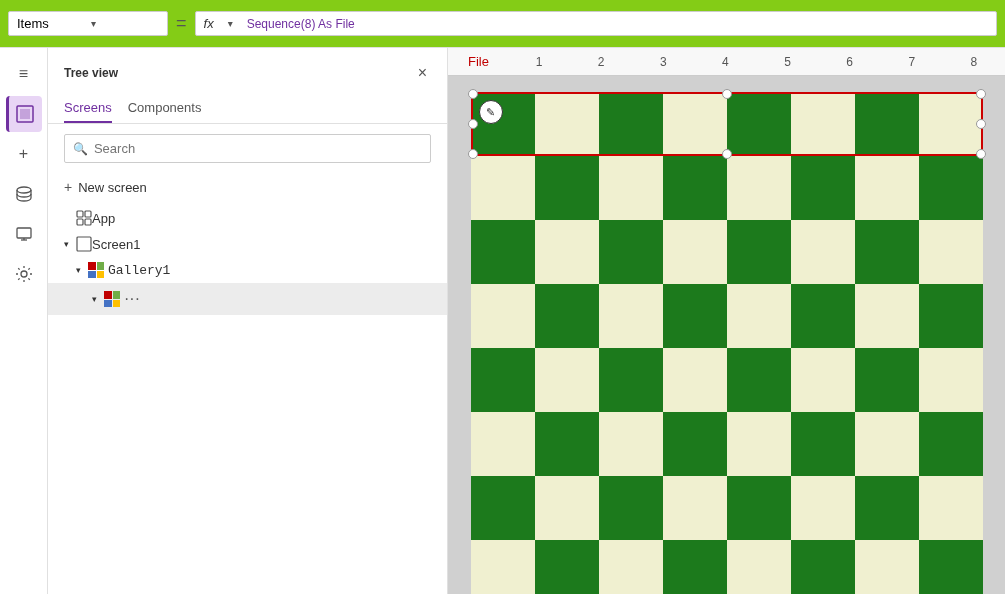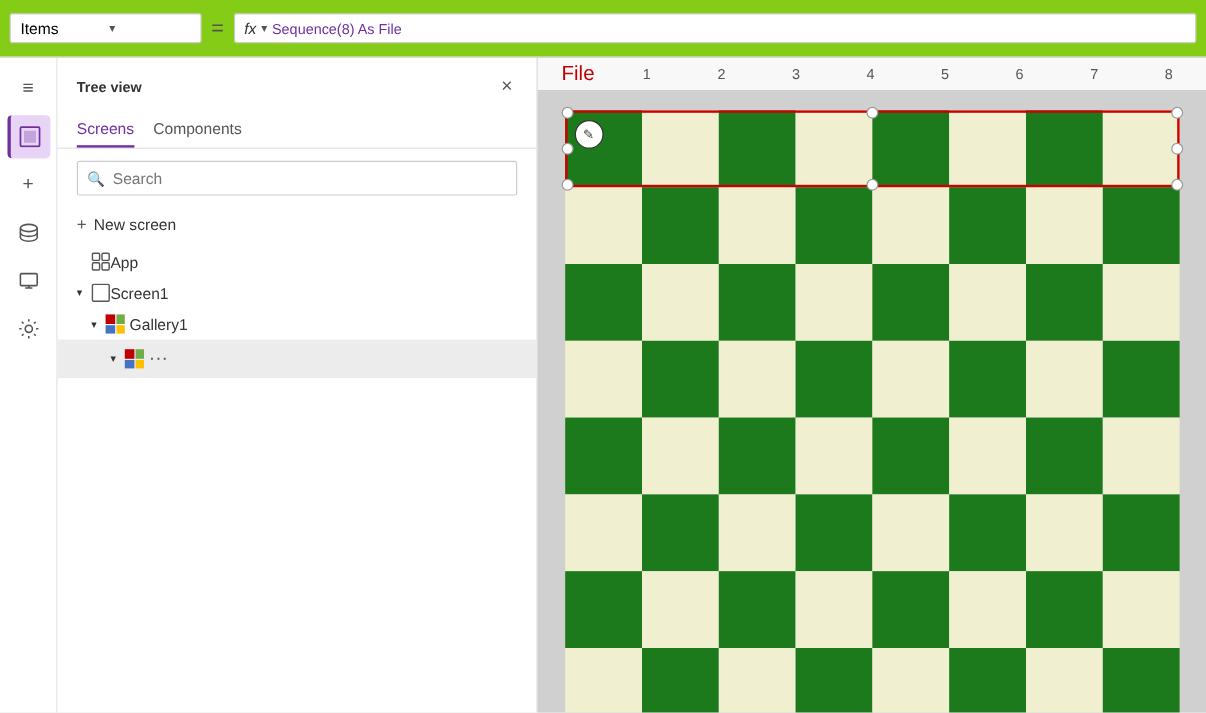--- a/index.html
+++ b/index.html
@@ -14,21 +14,21 @@
     .top-bar-dropdown {
       display: flex; align-items: center; border: 1px solid #ccc;
       border-radius: 2px; padding: 4px 8px; gap: 6px; min-width: 160px;
       background: #fff; cursor: pointer;
     }
     .top-bar-dropdown span { flex: 1; }
     .chevron-icon { font-size: 10px; color: #555; }
     .equals-icon { font-size: 18px; color: #555; font-weight: 300; }
     .fx-bar {
       display: flex; align-items: center; border: 1px solid #ccc;
-      border-radius: 2px; padding: 4px 8px; gap: 4px; background: #fff;
+      border-radius: 2px; padding: 4px 8px; gap: 14px; background: #fff;
       flex: 1;
     }
     .fx-label { font-style: italic; color: #333; font-weight: 500; }
     .fx-chevron { font-size: 10px; color: #555; }
     .fx-content { color: #7030a0; font-size: 12px; }
 
     
     .main-layout {
       display: flex; flex: 1; overflow: hidden;
     }
@@ -106,21 +106,21 @@
       flex: 1; background: #d0d0d0; position: relative; overflow: hidden;
     }
 
     
     .ruler-top {
       position: absolute; top: 0; left: 0; right: 0; height: 28px;
       background: #f8f8f8; border-bottom: 1px solid #ccc;
       display: flex; align-items: center;
     }
     .ruler-file {
-      color: #c00000; font-size: 17px; font-weight: 500;
+      color: #c00000; font-size: 13px; font-weight: 500;
       padding-left: 20px; min-width: 60px;
     }
     .ruler-numbers {
       display: flex; flex: 1;
     }
     .ruler-num {
       flex: 1; text-align: center; font-size: 12px; color: #555;
     }
 
     
@@ -262,21 +262,21 @@
       </div>
 
       <div class="tree-item indent-1">
         <span class="chevron-sm" style="color:#333;">▾</span>
         <div class="gallery-icon">
           <div class="gi-1"></div>
             <div class="gi-2"></div>
           <div class="gi-3"></div>
             <div class="gi-4"></div>
         </div>
-        <span class="tree-label" style="margin-left:4px;">Gallery1</span>
+        <span class="tree-label" style="margin-left:4px;font-family:Liberation Mono, monospace;">Gallery1</span>
       </div>
 
       <div class="tree-item indent-2 selected">
         <span class="chevron-sm" style="color:#333;">▾</span>
         <div class="gallery-icon">
           <div class="gi-1"></div>
             <div class="gi-2"></div>
           <div class="gi-3"></div>
             <div class="gi-4"></div>
         </div>

